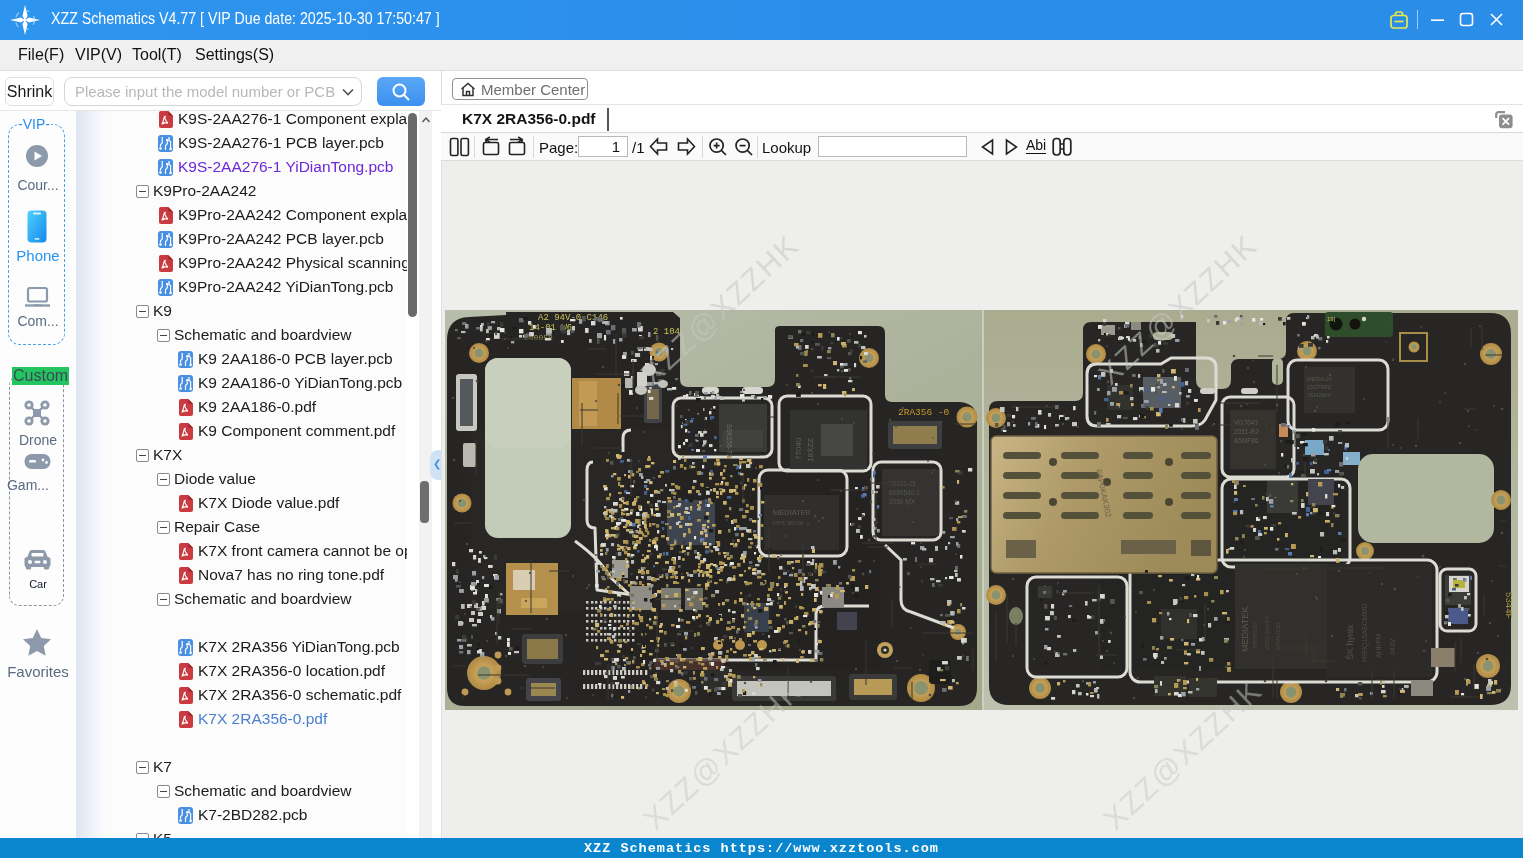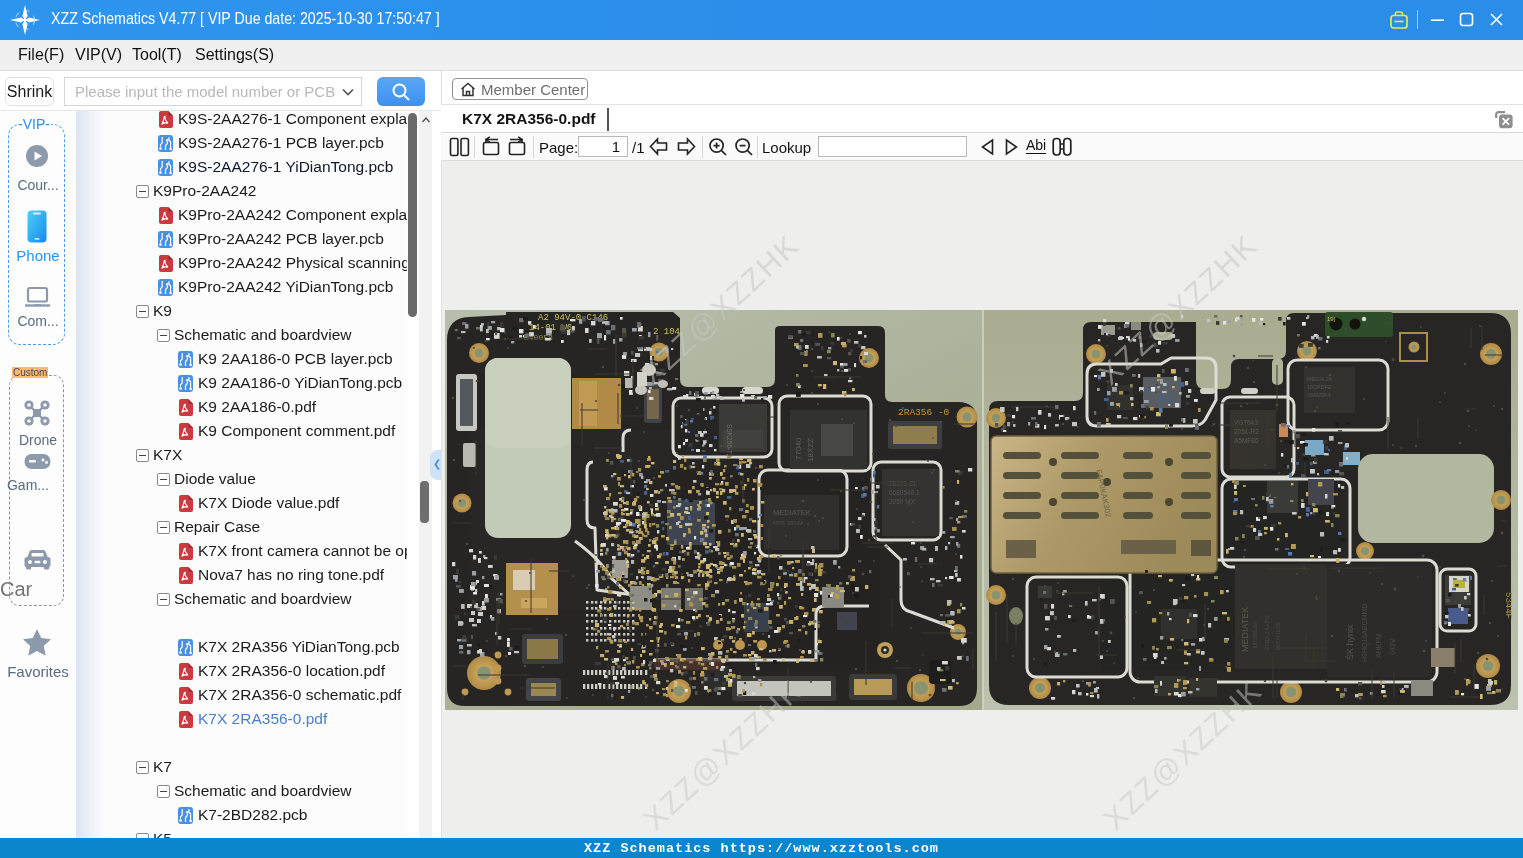--- a/index.html
+++ b/index.html
@@ -39,21 +39,21 @@
 
 <div class="abs" style="left:0;top:40px;width:1523px;height:31px;background:#f0f0f0;border-bottom:1px solid #dedede">
 <div class="abs" style="left:18px;top:6px;font-size:16px;color:#111">File(F)</div>
 <div class="abs" style="left:75px;top:6px;font-size:16px;color:#111">VIP(V)</div>
 <div class="abs" style="left:132px;top:6px;font-size:16px;color:#111">Tool(T)</div>
 <div class="abs" style="left:195px;top:6px;font-size:16px;color:#111">Settings(S)</div>
 </div>
 
 <div class="abs" style="left:0;top:71px;width:441px;height:40px;background:#fff;border-bottom:1px solid #e7e7e7"></div>
 <div class="abs" style="left:5px;top:77px;width:49px;height:29px;border:1px solid #e0e0e0;border-radius:6px;background:#fff;font-size:16px;color:#1a1a1a;text-align:center;line-height:27px">Shrink</div>
-<div class="abs" style="left:64px;top:77px;width:298px;height:29px;border:1px solid #d5d5d5;border-radius:0;background:#fff">
+<div class="abs" style="left:64px;top:77px;width:298px;height:29px;border:1px solid #d5d5d5;border-radius:8px;background:#fff">
  <div class="abs" style="left:10px;top:5px;font-size:15px;color:#b8b8b8">Please input the model number or PCB</div>
  <svg class="abs" style="left:276px;top:9px" width="14" height="10" viewBox="0 0 14 10" fill="none" stroke="#555" stroke-width="1.7">
       <path d="M2 2.5 L7 7.5 L12 2.5"></path>
     </svg>
 </div>
 <div class="abs" style="left:377px;top:77px;width:48px;height:29px;border-radius:6px;background:linear-gradient(180deg,#5aa7f5,#3c90ef)">
  <svg class="abs" style="left:13px;top:4px" width="22" height="22" viewBox="0 0 22 22" fill="none" stroke="#fff" stroke-width="2">
       <circle cx="9.5" cy="9.5" r="6"></circle>
       <path d="M14 14 L19 19"></path>
     </svg>
@@ -80,21 +80,21 @@
     <rect x="7.5" y="28" width="5" height="1.8" rx="0.9" fill="#bfe8ff"></rect>
   </svg>
 <div class="abs" style="left:0;top:247px;width:76px;text-align:center;font-size:15px;color:#2795f0">Phone</div>
 <svg class="abs" style="left:23px;top:286px" width="29" height="23" viewBox="0 0 29 23" fill="none">
     <rect x="5" y="2" width="19" height="13.5" rx="1.8" stroke="#8d9aab" stroke-width="2.2"></rect>
     <path d="M2 19.5 h25" stroke="#8d9aab" stroke-width="2.4"></path>
     <path d="M11 19.2 h7" stroke="#8d9aab" stroke-width="2"></path>
   </svg>
 <div class="abs" style="left:0;top:313px;width:76px;text-align:center;font-size:14px;color:#5b6b80">Com...</div>
 <div class="abs" style="left:9px;top:375px;width:55px;height:231px;border:1px dashed #8b93a2;border-radius:10px"></div>
-<div class="abs" style="left:12px;top:367px;background:#fdba74;padding:0 1px;font-size:10px;color:#3c4858">Custom</div>
+<div class="abs" style="left:12px;top:367px;background:#22c55e;padding:0 1px;font-size:16px;color:#3c4858">Custom</div>
 <svg class="abs" style="left:22px;top:398px" width="30" height="30" viewBox="0 0 30 30" fill="#8d9aab">
     <circle cx="7" cy="7" r="4.6"></circle>
     <circle cx="23" cy="7" r="4.6"></circle>
     <circle cx="7" cy="23" r="4.6"></circle>
     <circle cx="23" cy="23" r="4.6"></circle>
     <rect x="11" y="11" width="8" height="8" rx="2"></rect>
     <path d="M9 9 L13 13 M21 9 L17 13 M9 21 L13 17 M21 21 L17 17" stroke="#8d9aab" stroke-width="2.4"></path>
     <circle cx="7" cy="7" r="1.8" fill="#fdfdfe"></circle>
     <circle cx="23" cy="7" r="1.8" fill="#fdfdfe"></circle>
     <circle cx="7" cy="23" r="1.8" fill="#fdfdfe"></circle>
@@ -111,21 +111,21 @@
 <svg class="abs" style="left:23px;top:548px" width="29" height="25" viewBox="0 0 29 25" fill="#8d9aab">
     <path d="M4 10 L6.5 3.5 a2.4 2.4 0 0 1 2.2-1.5 h11.6 a2.4 2.4 0 0 1 2.2 1.5 L25 10 Z"></path>
     <rect x="1.5" y="9" width="26" height="10" rx="2.6"></rect>
     <rect x="2.8" y="17" width="5.4" height="4.5" rx="1.4"></rect>
     <rect x="20.8" y="17" width="5.4" height="4.5" rx="1.4"></rect>
     <circle cx="7" cy="14" r="2" fill="#fdfdfe"></circle>
     <circle cx="22" cy="14" r="2" fill="#fdfdfe"></circle>
     <rect x="11.5" y="12.7" width="6" height="2.6" rx="1.2" fill="#fdfdfe"></rect>
     <rect x="8.5" y="5" width="12" height="3.4" rx="1" fill="#fdfdfe"></rect>
   </svg>
-<div class="abs" style="left:0;top:578px;width:76px;font-size:20px;color:#737373">Car</div>
+<div class="abs" style="left:0;top:578px;width:76px;text-align:center;font-size:11px;color:#0f172a">Car</div>
 <svg class="abs" style="left:21px;top:627px" width="32" height="32" viewBox="0 0 32 32">
     <path d="M16 2 L20.2 11 L30 12.2 L22.8 19 L24.7 28.8 L16 24 L7.3 28.8 L9.2 19 L2 12.2 L11.8 11 Z" fill="#8d9aab"></path>
   </svg>
 <div class="abs" style="left:0;top:663px;width:76px;text-align:center;font-size:15px;color:#5b6b80">Favorites</div>
 
 <div class="abs" style="left:106px;top:111px;width:301px;height:727px;background:#fcfcfc;overflow:hidden">
 <div style="position:absolute;left:52px;top:-3px;height:24px;width:400px">
       <svg style="position:absolute;left:0;top:3px" width="15" height="17" viewBox="0 0 15 17">
         <path d="M1 2 a2 2 0 0 1 2-2 h7.2 L15 4.8 V15 a2 2 0 0 1-2 2 H3 a2 2 0 0 1-2-2 Z" fill="#ca3a40"></path>
         <path d="M10.2 0 L15 4.8 h-3.3 a1.5 1.5 0 0 1-1.5-1.5 Z" fill="#a12b31"></path>
@@ -156,21 +156,21 @@
           <path d="M4.2 2 v6 l-1.7 1.7 v2"></path>
           <path d="M7.5 15 v-4.5 L9.3 8.7 V6.5"></path>
           <path d="M11 2 v3.2 l1.6 1.6 V13"></path>
         </g>
         <g fill="#fff">
           <circle cx="2.5" cy="13.5" r="1.3"></circle>
           <circle cx="9.3" cy="5.2" r="1.3"></circle>
           <circle cx="12.6" cy="14" r="1.3"></circle>
         </g>
       </svg>
-      <span style="position:absolute;left:20px;top:2px;font-size:15.5px;white-space:nowrap;color:#0f172a">K9S-2AA276-1 YiDianTong.pcb</span>
+      <span style="position:absolute;left:20px;top:2px;font-size:15.5px;white-space:nowrap;color:#6d28d9">K9S-2AA276-1 YiDianTong.pcb</span>
     </div>
 <div style="position:absolute;left:30px;top:69px;height:24px;width:400px">
       <span style="position:absolute;left:0;top:5px;width:13px;height:13px;border:1px solid #8a8a8a;border-radius:2px;background:#fff">
         <span style="position:absolute;left:2px;top:5px;width:7px;height:1.4px;background:#444"></span>
       </span>
       <span style="position:absolute;left:17px;top:2px;font-size:15.5px;white-space:nowrap;color:#1b1b1b">K9Pro-2AA242</span>
     </div>
 <div style="position:absolute;left:52px;top:93px;height:24px;width:400px">
       <svg style="position:absolute;left:0;top:3px" width="15" height="17" viewBox="0 0 15 17">
         <path d="M1 2 a2 2 0 0 1 2-2 h7.2 L15 4.8 V15 a2 2 0 0 1-2 2 H3 a2 2 0 0 1-2-2 Z" fill="#ca3a40"></path>

